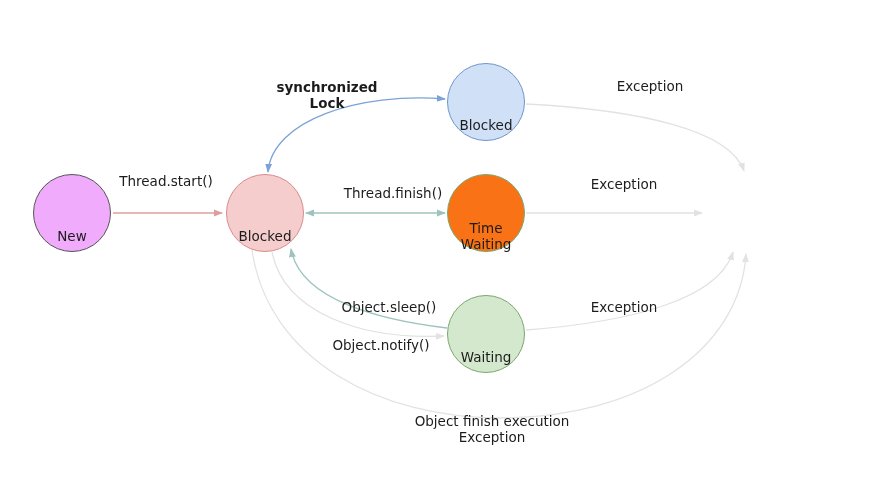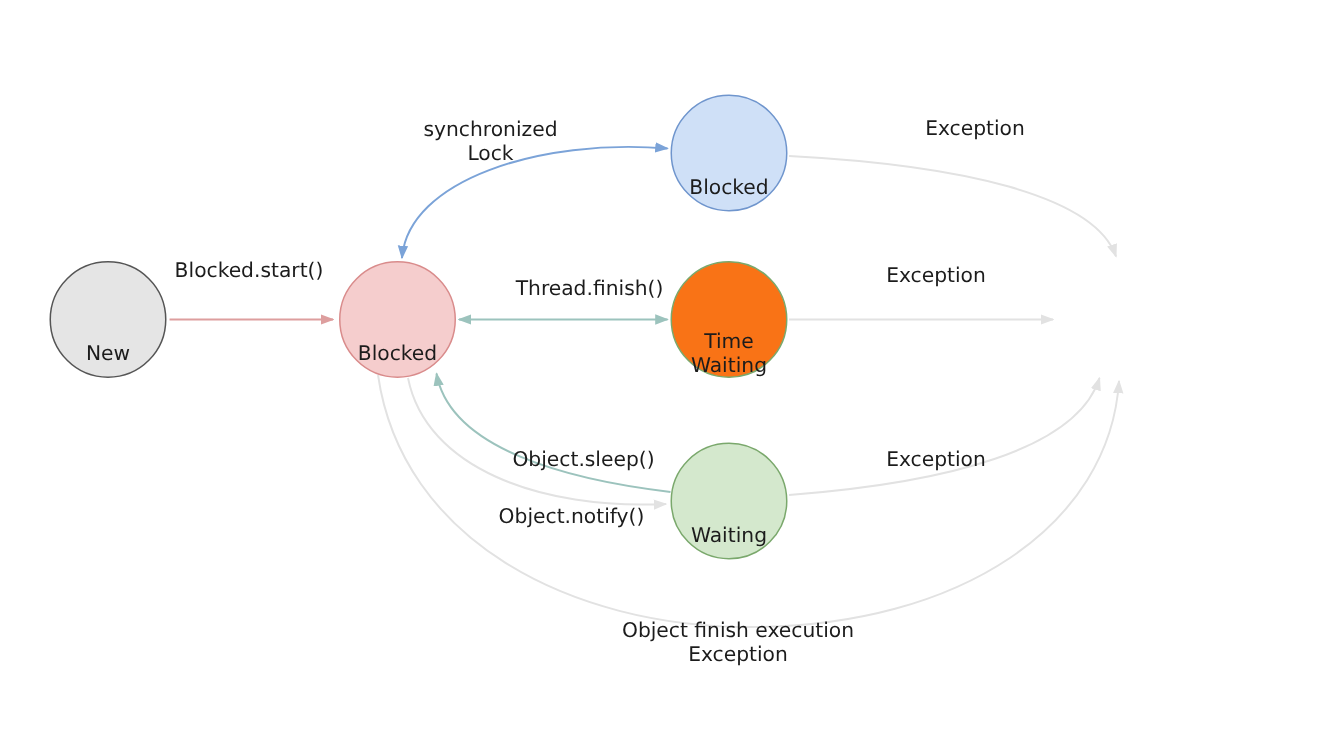--- a/index.html
+++ b/index.html
@@ -85,32 +85,32 @@
       <path d="M 113 213 L 222 213" fill="none" stroke="#dd9e9e" stroke-width="1.3" marker-end="url(#arrow-0-end)"></path>
       <path d="M 268 172 C 272 120 360 92 445 99" fill="none" stroke="#7ba3d8" stroke-width="1.3" marker-end="url(#arrow-1-end)" marker-start="url(#arrow-1-start)"></path>
       <path d="M 306 213 L 445 213" fill="none" stroke="#9cc3bd" stroke-width="1.3" marker-end="url(#arrow-2-end)" marker-start="url(#arrow-2-start)"></path>
       <path d="M 447 328 C 380 320 300 300 291 249" fill="none" stroke="#9cc3bd" stroke-width="1.3" marker-end="url(#arrow-2-end)"></path>
       <path d="M 272 252 C 284 312 360 340 444 336" fill="none" stroke="#e2e2e2" stroke-width="1.3" marker-end="url(#arrow-3-end)"></path>
       <path d="M 526 104 C 640 110 730 130 744 171" fill="none" stroke="#e2e2e2" stroke-width="1.3" marker-end="url(#arrow-3-end)"></path>
       <path d="M 526 213 L 702 213" fill="none" stroke="#e2e2e2" stroke-width="1.3" marker-end="url(#arrow-3-end)"></path>
       <path d="M 526 330 C 630 322 718 300 733 252" fill="none" stroke="#e2e2e2" stroke-width="1.3" marker-end="url(#arrow-3-end)"></path>
       <path d="M 252 250 C 268 360 380 418 500 418 C 640 418 740 350 746 254" fill="none" stroke="#e2e2e2" stroke-width="1.3" marker-end="url(#arrow-3-end)"></path>
     </svg>
-<div class="edge-label" style="left: 166px; top: 181px;">Blocked.start()</div>
-    <div class="edge-label" style="left: 327px; top: 95px;">synchronized
+<div class="edge-label" style="left: 166px; top: 181px;">Thread.start()</div>
+    <div class="edge-label" style="left: 327px; top: 95px; font-weight: bold;">synchronized
 Lock</div>
     <div class="edge-label" style="left: 393px; top: 193px;">Thread.finish()</div>
     <div class="edge-label" style="left: 389px; top: 307px;">Object.sleep()</div>
     <div class="edge-label" style="left: 381px; top: 345px;">Object.notify()</div>
     <div class="edge-label" style="left: 650px; top: 86px;">Exception</div>
     <div class="edge-label" style="left: 624px; top: 184px;">Exception</div>
     <div class="edge-label" style="left: 624px; top: 307px;">Exception</div>
     <div class="edge-label" style="left: 492px; top: 429px;">Object finish execution
 Exception</div>
-    <div class="node" style="left: 33px; top: 174px; width: 78px; height: 78px; background: #e5e5e5; border: 1.3px solid rgb(85, 85, 85);">
+    <div class="node" style="left: 33px; top: 174px; width: 78px; height: 78px; background: #f0abfc; border: 1.3px solid rgb(85, 85, 85);">
       <span class="node-label">New</span>
     </div>
     <div class="node" style="left: 226px; top: 174px; width: 78px; height: 78px; background: rgb(245, 205, 205); border: 1.3px solid rgb(217, 139, 139);">
       <span class="node-label">Blocked</span>
     </div>
     <div class="node" style="left: 447px; top: 63px; width: 78px; height: 78px; background: rgb(207, 224, 247); border: 1.3px solid rgb(111, 149, 205);">
       <span class="node-label">Blocked</span>
     </div>
     <div class="node" style="left: 447px; top: 174px; width: 78px; height: 78px; background: #f97316; border: 1.3px solid rgb(122, 168, 108);">
       <span class="node-label">Time<br>Waiting</span>

